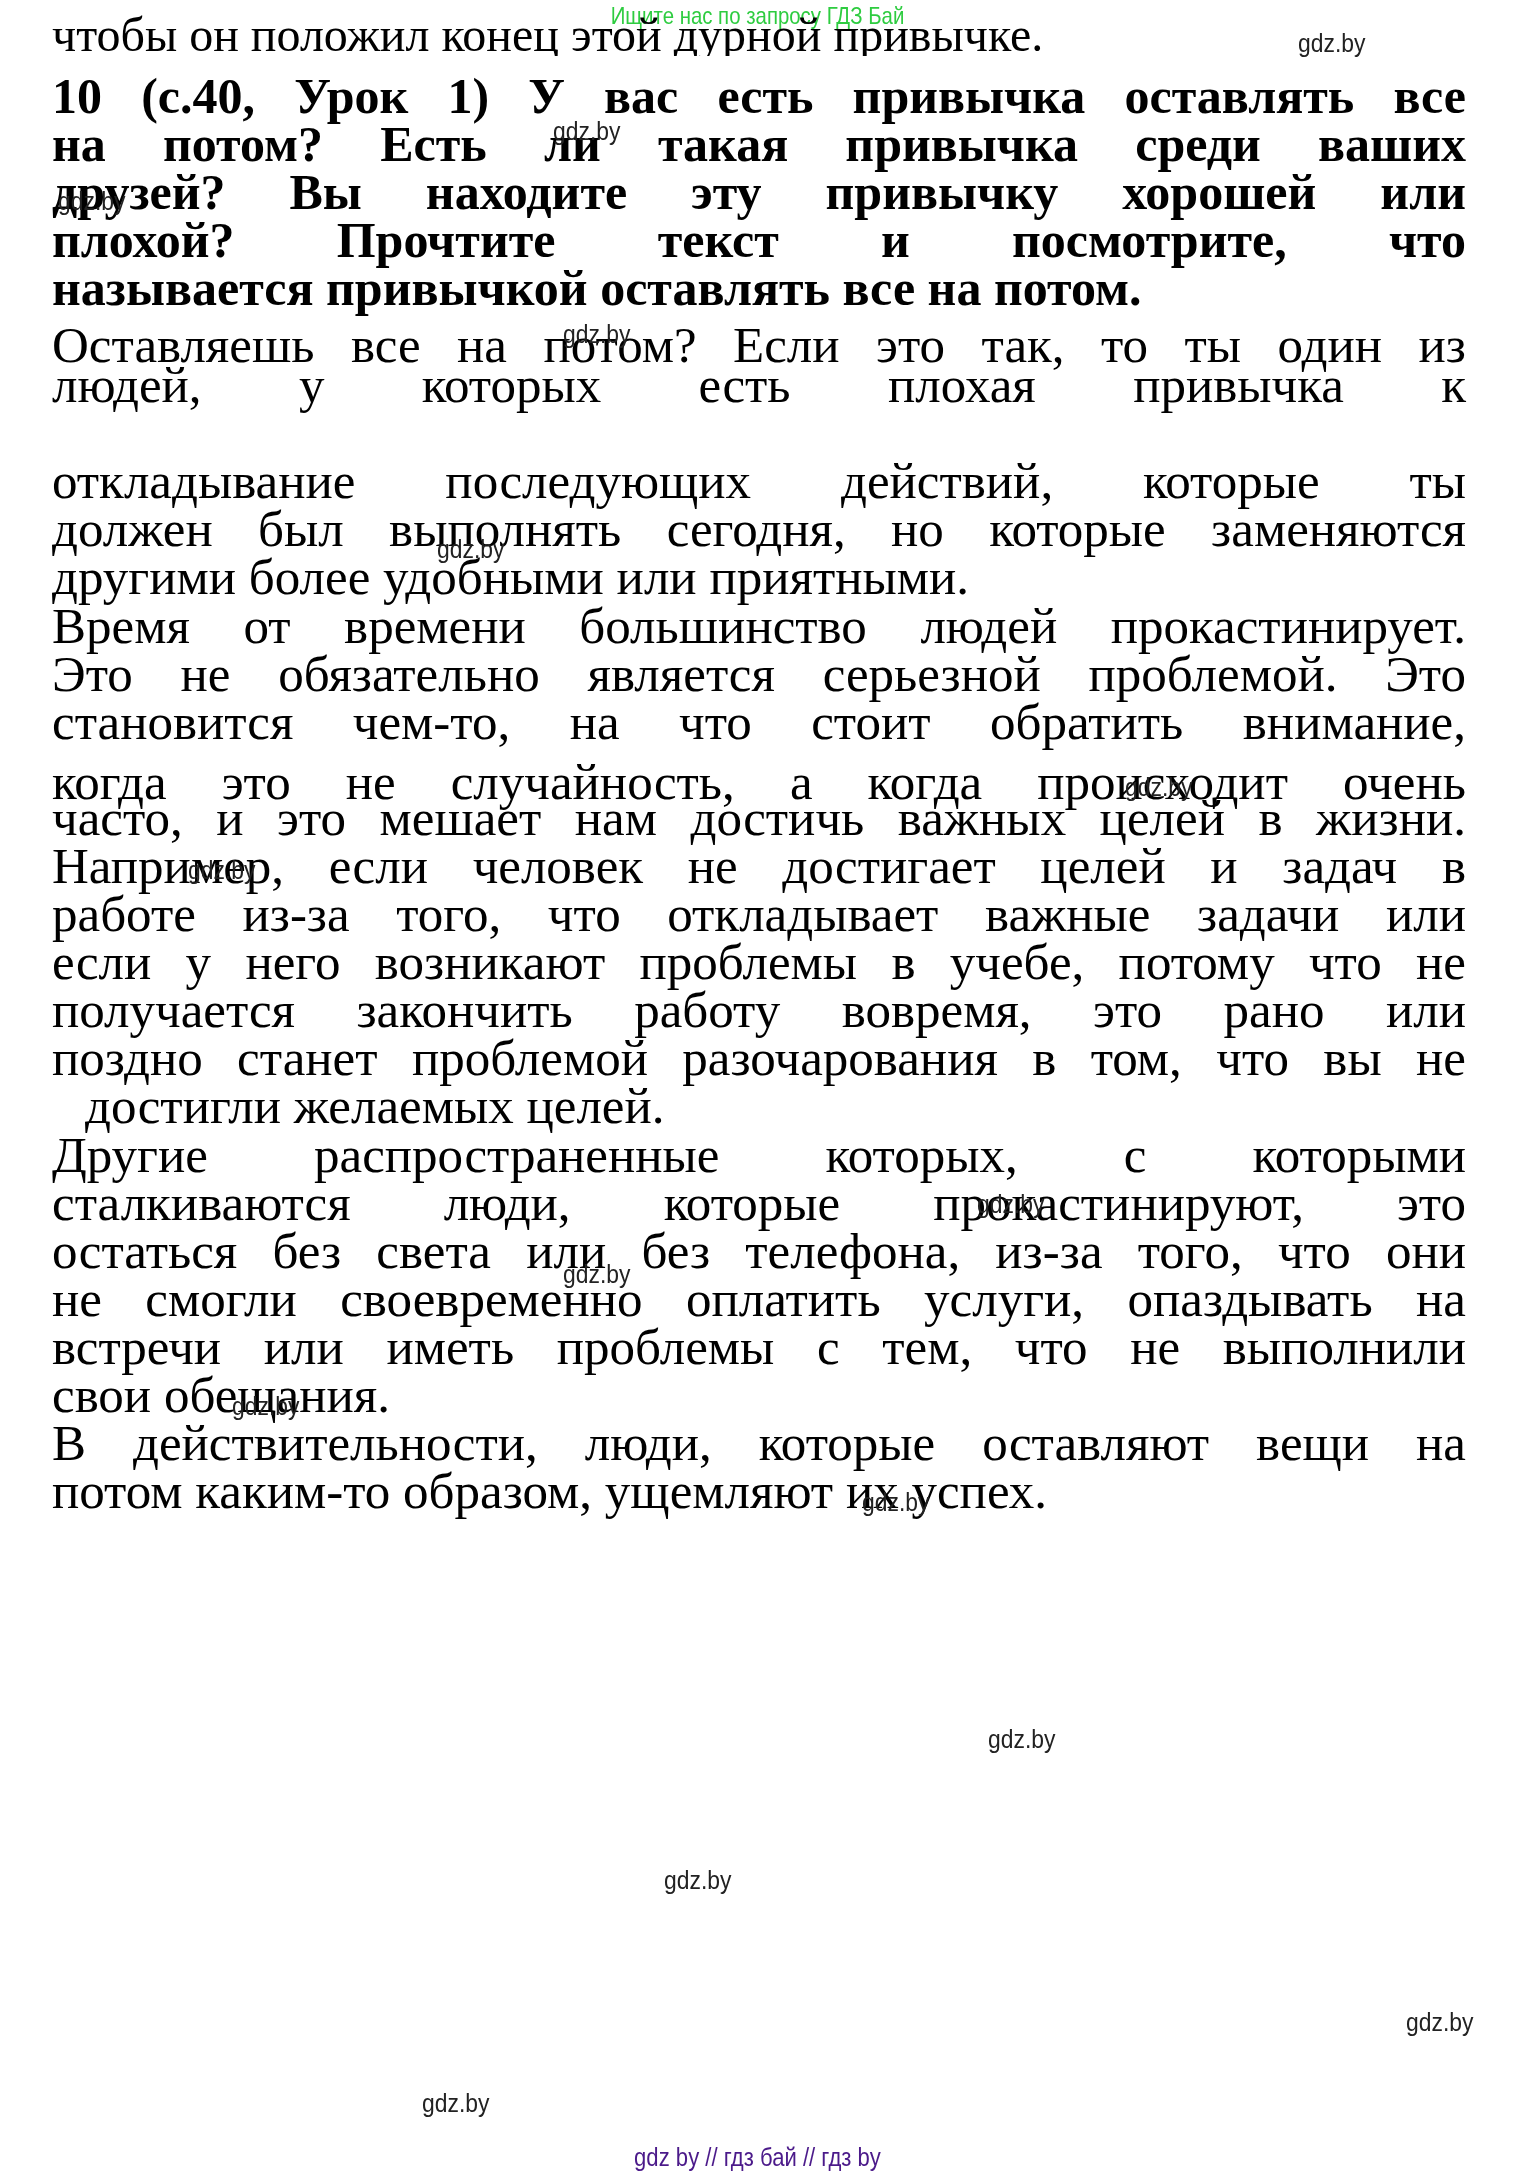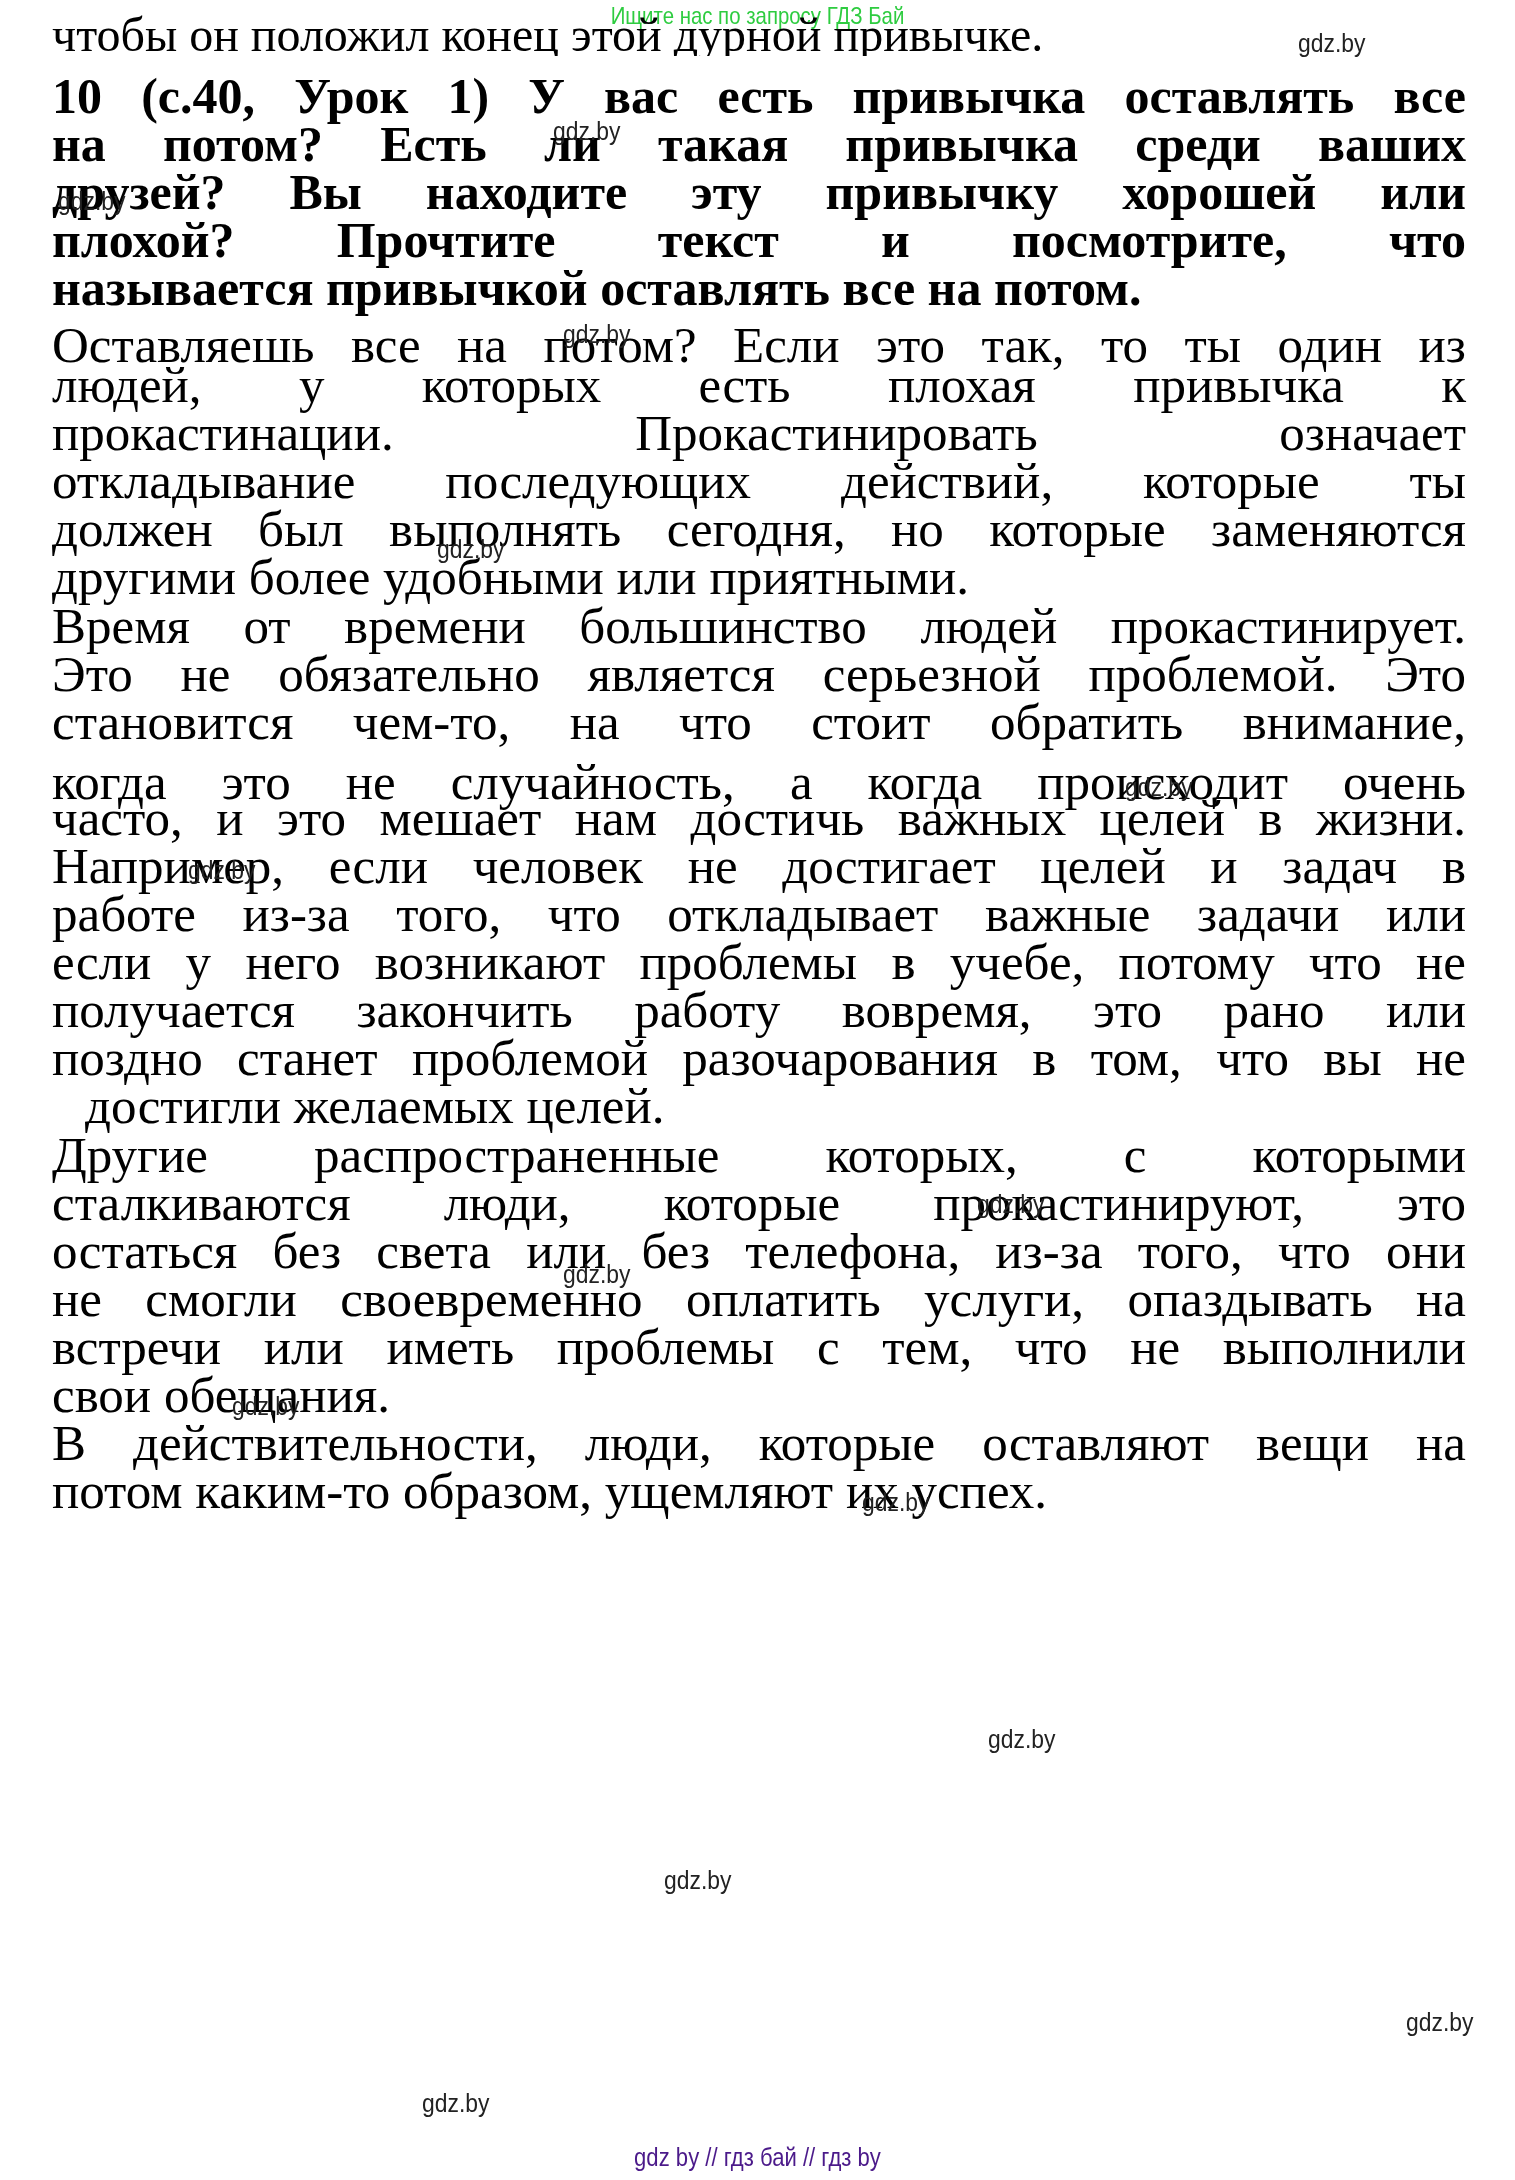--- a/index.html
+++ b/index.html
@@ -46,21 +46,20 @@
   </div>
 
   <div class="line bold" style="top:67px;">10 (с.40, Урок 1)  У вас есть привычка оставлять все</div>
   <div class="line bold" style="top:115px;">на потом? Есть ли такая привычка среди ваших</div>
   <div class="line bold" style="top:163px;">друзей? Вы находите эту привычку хорошей или</div>
   <div class="line bold" style="top:211px;">плохой? Прочтите текст и посмотрите, что</div>
   <div class="line bold last" style="top:259px;">называется привычкой оставлять все на потом.</div>
 
   <div class="line" style="top:316px;">Оставляешь все на потом? Если это так, то ты один из</div>
   <div class="line" style="top:356px;">людей, у которых есть плохая привычка к</div>
-  <div class="line" style="top:404px;">прокастинации. Прокастинировать означает</div>
   <div class="line" style="top:452px;">откладывание последующих действий, которые ты</div>
   <div class="line" style="top:500px;">должен был выполнять сегодня, но которые заменяются</div>
   <div class="line last" style="top:548px;">другими более удобными или приятными.</div>
 
   <div class="line" style="top:597px;">Время от времени большинство людей прокастинирует.</div>
   <div class="line" style="top:645px;">Это не обязательно является серьезной проблемой. Это</div>
   <div class="line" style="top:693px;">становится чем-то, на что стоит обратить внимание,</div>
   <div class="line" style="top:741px;margin-top:12px;">когда это не случайность, а когда происходит очень</div>
   <div class="line" style="top:789px;">часто, и это мешает нам достичь важных целей в жизни.</div>
 

